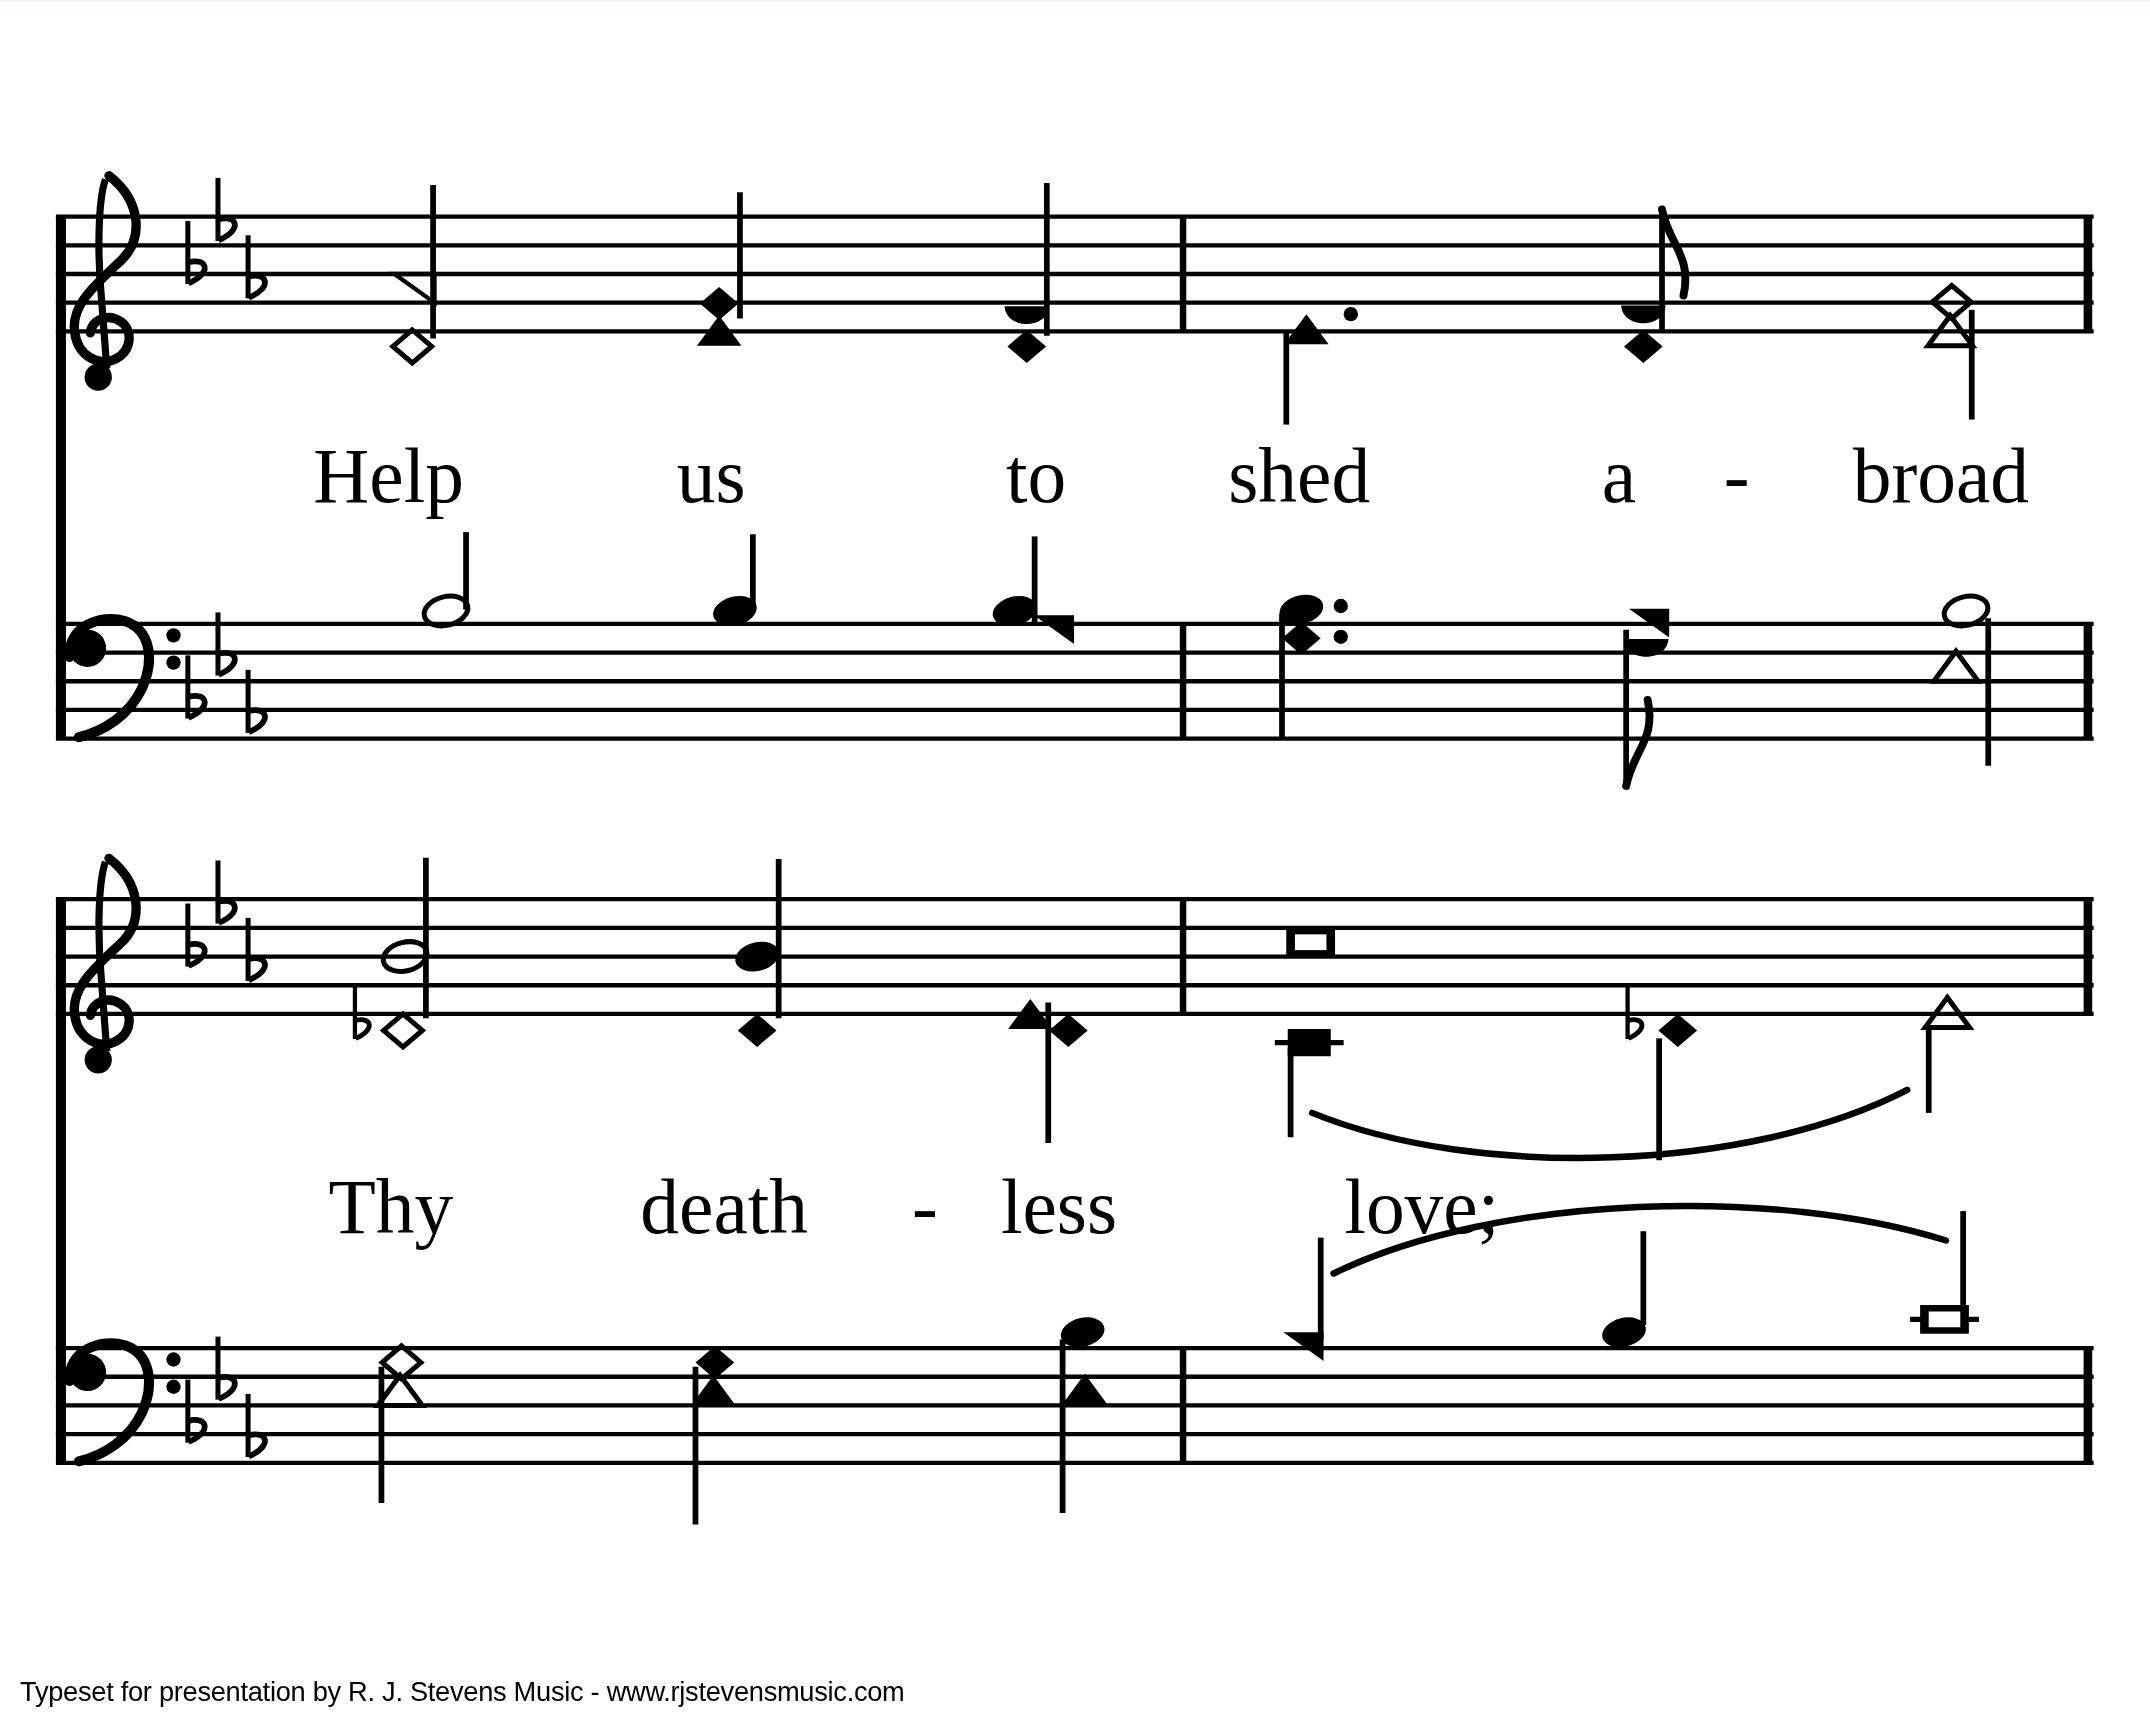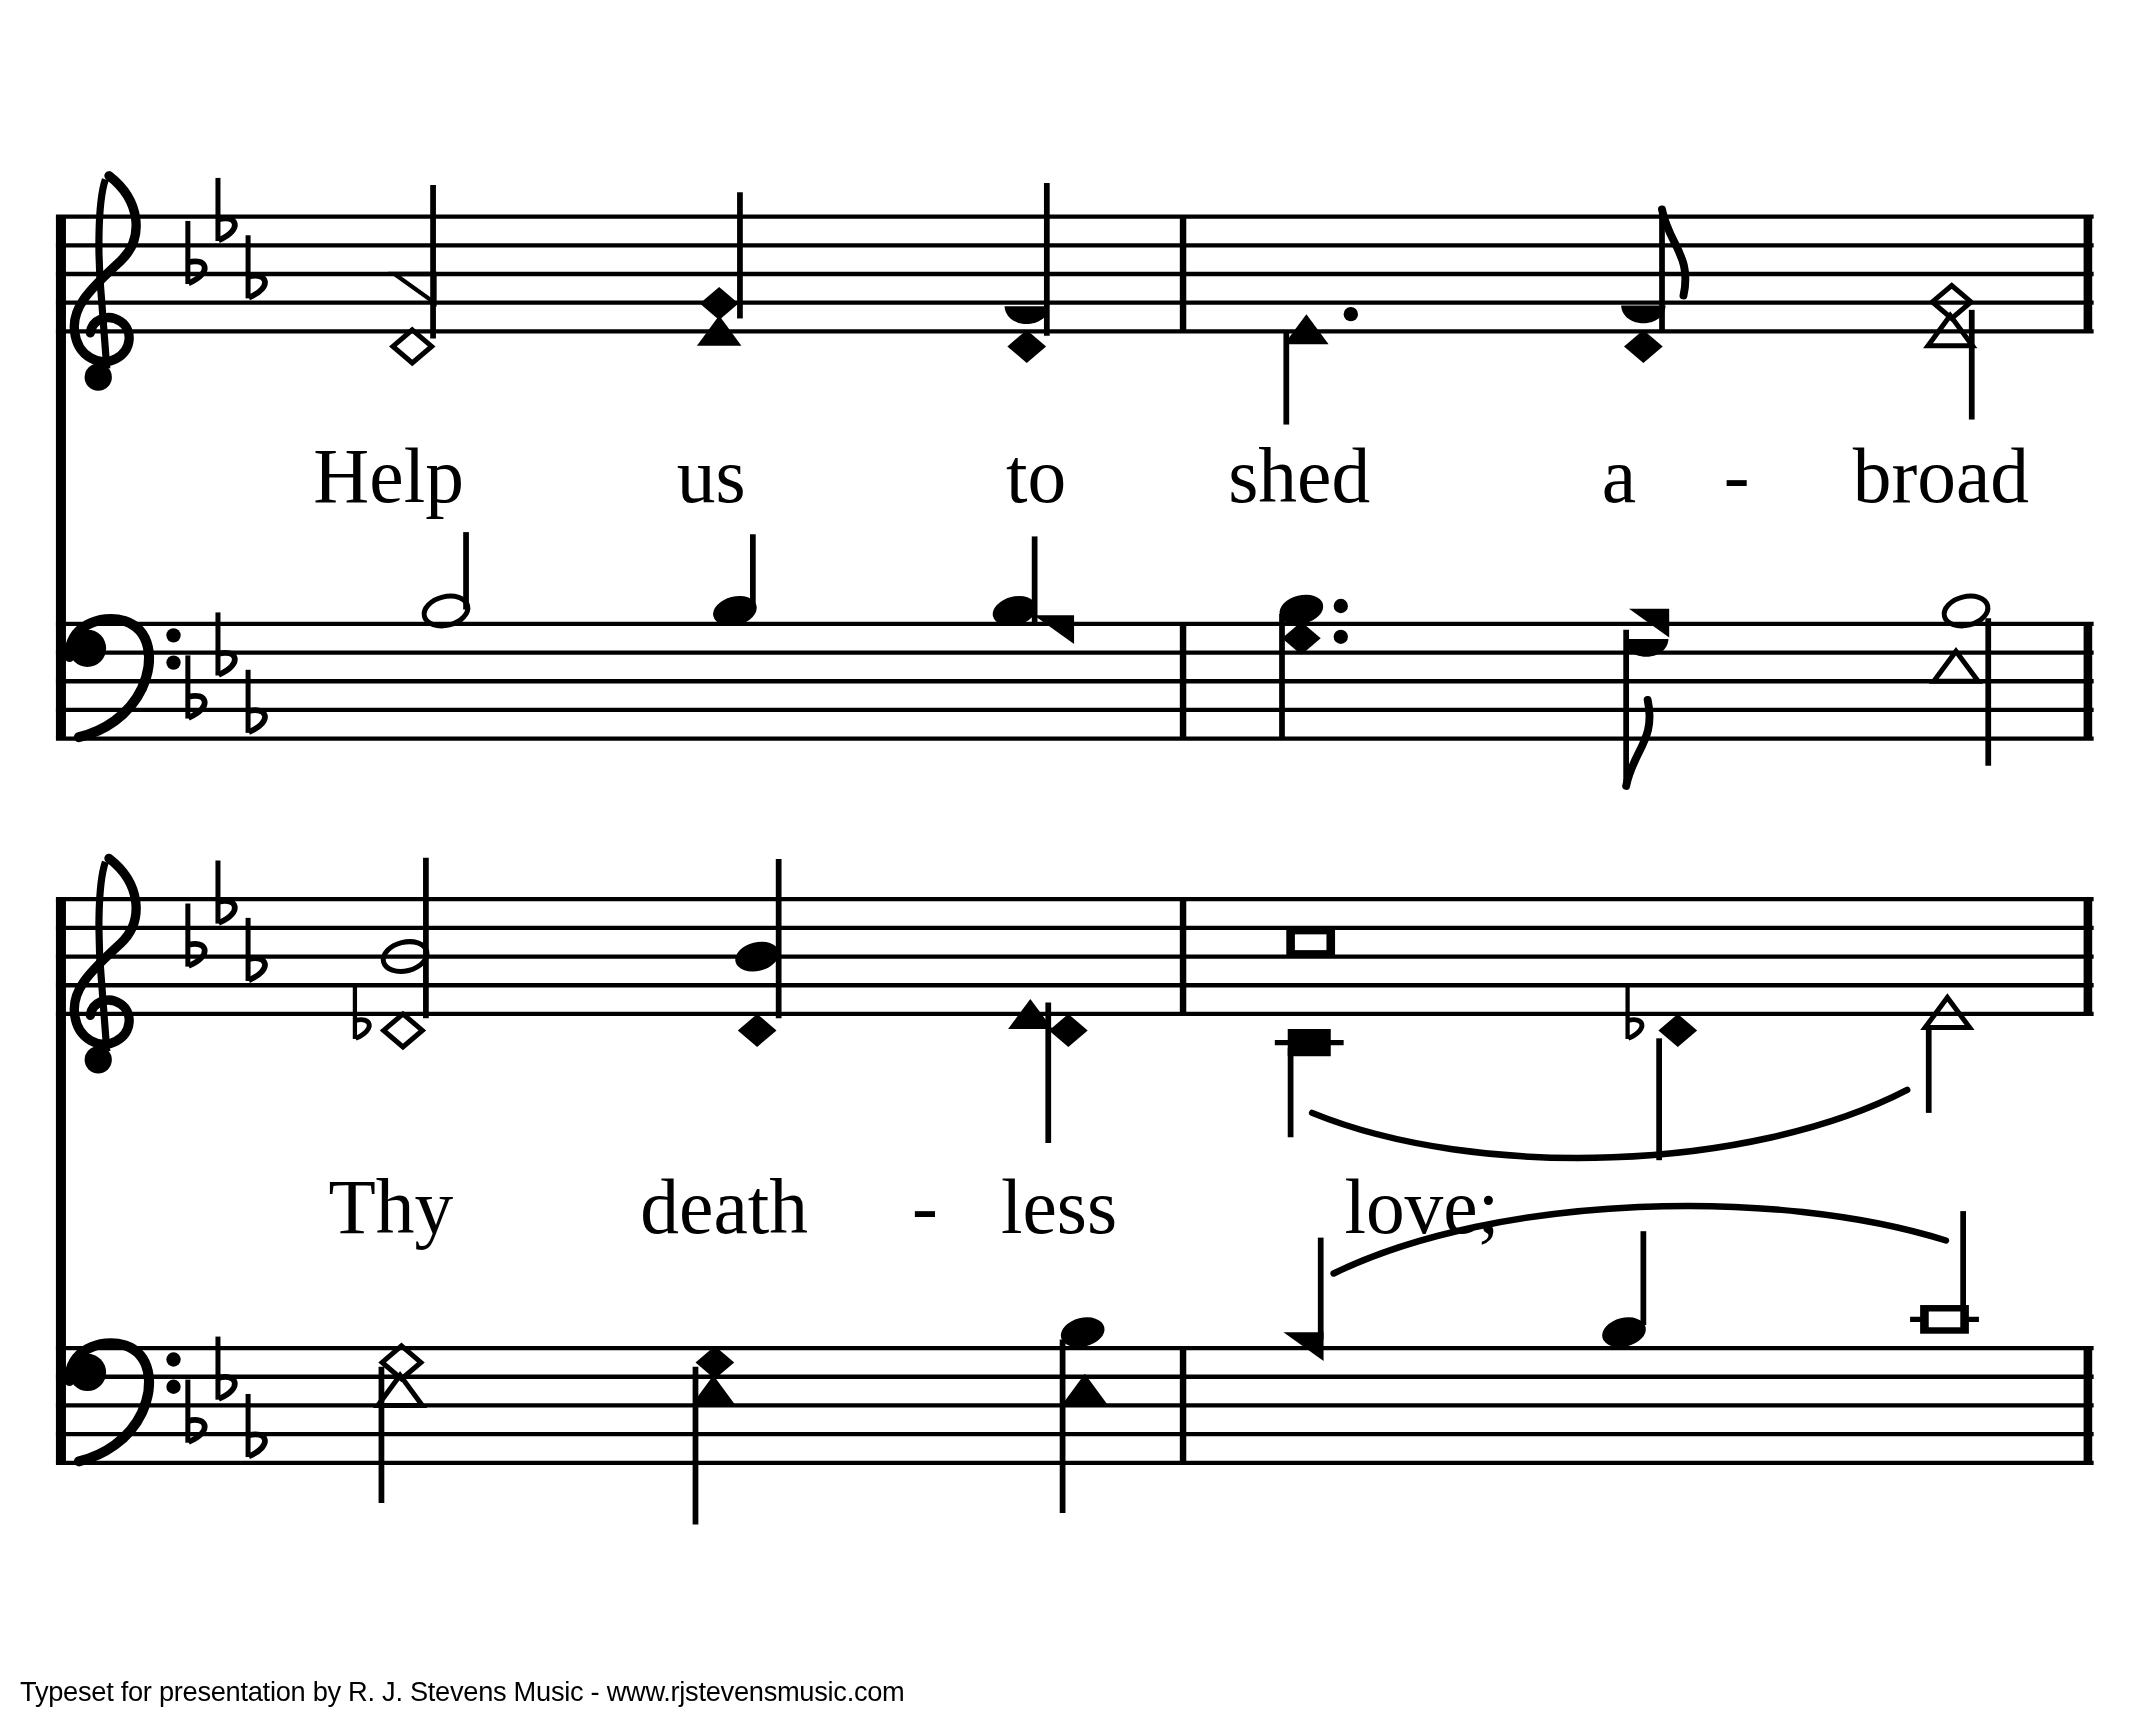--- a/index.html
+++ b/index.html
@@ -1,16 +1,16 @@
 <!DOCTYPE html>
 <html style="font-size:11.5px"><head>
 <meta charset="utf-8">
 <style>
   html,body{margin:0;padding:0;background:#888;}
-  .page{position:relative;width:2151px;height:1721px;background:#fef9c3;overflow:hidden;}
+  .page{position:relative;width:2151px;height:1721px;background:#0f766e;overflow:hidden;}
   svg{position:absolute;left:0;top:0;}
   text{user-select:none;}
   .lyric{font-family:"Liberation Serif","DejaVu Serif",serif;}
   .credit{font-family:"Liberation Sans","DejaVu Sans",sans-serif;letter-spacing:-0.4px;}
 </style>
 </head>
 <body>
 
 <div class="page">
   <svg id="score" width="2151" height="1721" viewBox="0 0 3000 2400" xmlns="http://www.w3.org/2000/svg">

